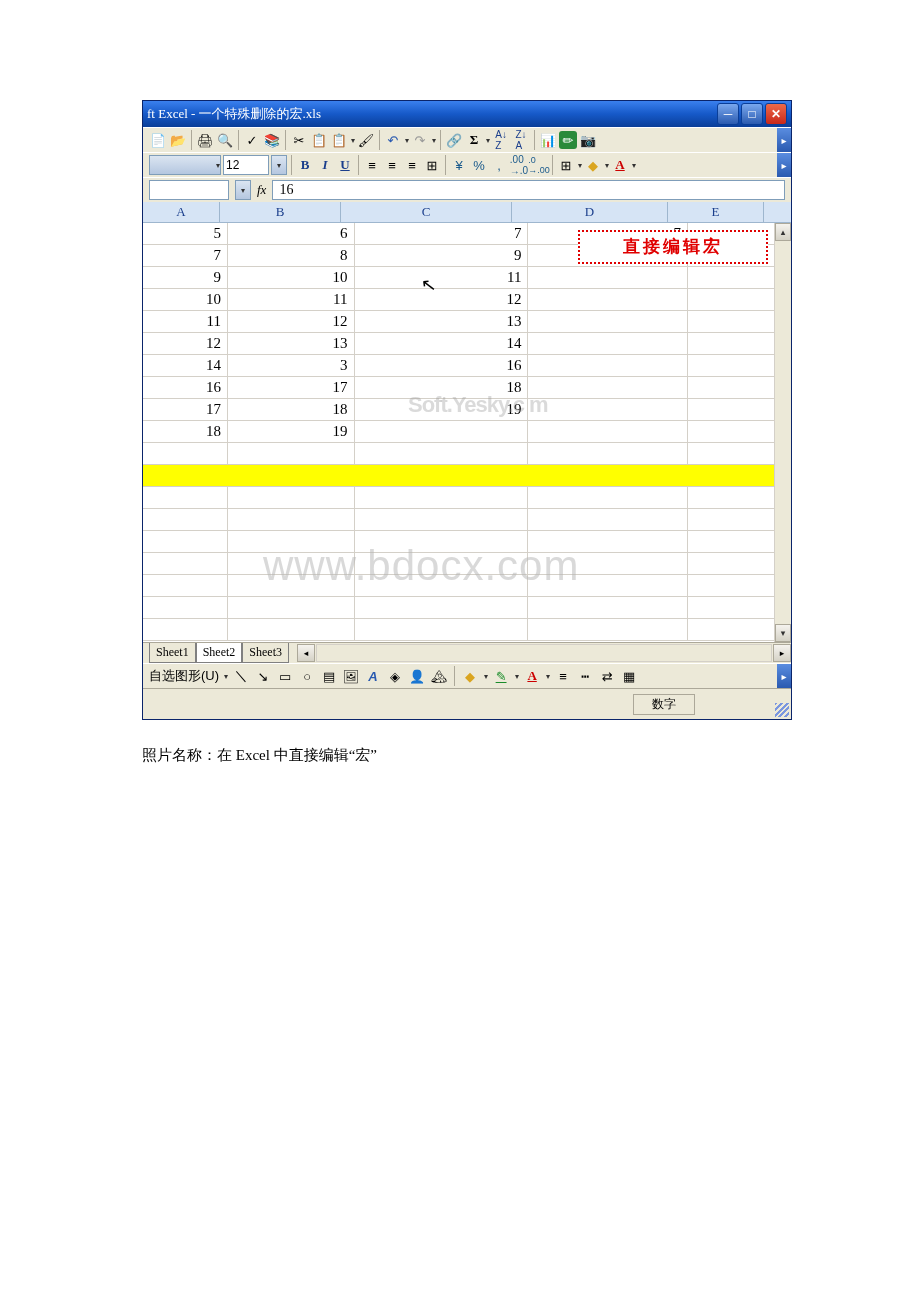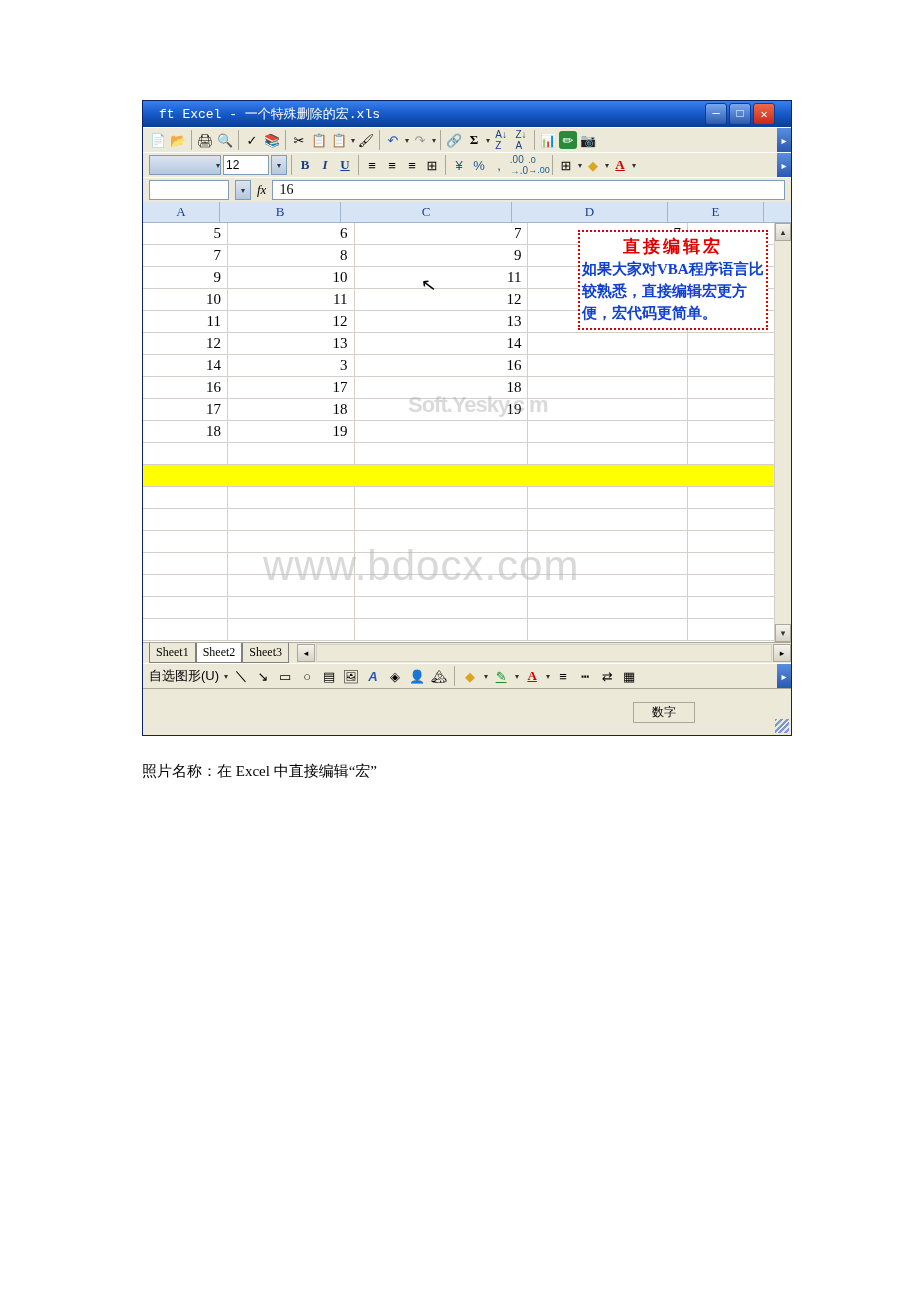--- a/index.html
+++ b/index.html
@@ -1,18 +1,18 @@
 <!DOCTYPE html>
 <html><head>
 <meta charset="utf-8">
 <style>
 body{margin:0;font-family:"Microsoft YaHei",SimSun,Arial,sans-serif;font-size:13px;background:#fff;color:#000}
 .page{width:920px;padding:100px 0 0 142px}
 .win{width:648px;border:1px solid #0a246a;background:#ece9d8}
-.titlebar{height:26px;background:linear-gradient(to bottom,#3a80ee 0%,#1659c8 50%,#0a3e98 100%);color:#fff;display:flex;align-items:center;padding:0 16px;font-family:Liberation Mono, monospace;font-size:13px}
+.titlebar{height:26px;background:linear-gradient(to bottom,#3a80ee 0%,#1659c8 50%,#0a3e98 100%);color:#fff;display:flex;align-items:center;padding:0 4px;font-family:Liberation Serif, serif;font-size:13px}
 .titlebar-text{flex:1;white-space:nowrap;overflow:hidden}
 .winbtn{width:20px;height:20px;background:linear-gradient(#7aa8ee,#2b5bb0);border:1px solid #0a3e98;border-radius:3px;margin-left:2px;display:flex;align-items:center;justify-content:center;color:#fff;font-weight:bold;font-size:12px}
 .winbtn.close{background:linear-gradient(#ee6a4a,#c8281a)}
 .menubar{background:#ece9d8;padding:4px 8px;display:flex;gap:12px;align-items:center}
 .menuitem{padding:2px 4px}
 .mdi-btns{margin-left:auto;display:flex;gap:4px;color:#555;font-size:11px}
 .toolbar{background:#ece9d8;border-top:1px solid #fff;padding:2px 6px;display:flex;align-items:center;gap:2px;position:relative}
 .tb-sep{width:1px;height:20px;background:#aca899;margin:0 2px}
 .ico{width:18px;height:18px;display:inline-flex;align-items:center;justify-content:center;font-size:13px}
 .ddarr{font-size:8px;color:#333;margin-left:1px}
@@ -42,21 +42,21 @@
 .watermark2{position:absolute;left:120px;top:340px;font-family:Arial;font-size:42px;font-weight:300;color:rgba(180,180,180,0.5);letter-spacing:1px}
 .cursor{position:absolute;left:278px;top:72px;font-size:18px;color:#000;transform:rotate(-8deg)}
 .tabs{background:#ece9d8;display:flex;align-items:center;height:20px;font-size:12px;border-top:1px solid #aca899}
 .sheet-tabs{display:flex;margin-left:6px}
 .tab{padding:2px 6px;border:1px solid #808080;border-top:none;background:#ece9d8;font-family:"Times New Roman"}
 .tab.active{background:#fff}
 .hscroll{flex:1;display:flex;align-items:center;margin-left:8px}
 .hbtn{width:16px;height:16px;background:linear-gradient(#f5f3ee,#d5d2c6);border:1px solid #aca899;display:flex;align-items:center;justify-content:center;font-size:9px}
 .htrack{flex:1;height:16px;background:#ece9d8;border:1px solid #d4d0c8;margin:0 1px}
 .drawbar{background:#ece9d8;border-top:1px solid #fff;padding:2px 6px;display:flex;align-items:center;gap:4px;position:relative}
-.statusbar{background:#ece9d8;border-top:1px solid #aca899;height:22px;display:flex;align-items:center;padding:12px 6px;font-size:12px;position:relative}
+.statusbar{background:#ece9d8;border-top:1px solid #aca899;height:22px;display:flex;align-items:center;padding:4px 6px;font-size:12px;position:relative}
 .status-box{border:1px solid #aca899;padding:1px 18px;margin-left:auto;margin-right:90px}
 .grip{position:absolute;right:2px;bottom:2px;width:14px;height:14px;background:repeating-linear-gradient(135deg,#7a96df 0 2px,transparent 2px 4px)}
 .caption{margin-top:26px;font-family:"SimSun",serif;font-size:15px;color:#000}
 </style>
 </head>
 <body>
 
 <div class="page">
 <div class="win">
 
@@ -285,21 +285,20 @@
           </div>
         </div>
   <div class="vscroll">
     <div class="sbtn">▴</div>
     <div style="position:absolute;bottom:0;left:0;right:0">
             <div class="sbtn">▾</div>
           </div>
   </div>
   <div class="callout">
     <div class="t1">直接编辑宏</div>
-    <div class="t2">如果大家对VBA程序语言比较熟悉，直接编辑宏更方便，宏代码更简单。</div>
   </div>
   <div class="watermark1">Soft.Yesky.c  m</div>
   <div class="watermark2">www.bdocx.com</div>
   <div class="cursor">↖</div>
 </div>
 
 <div class="tabs">
   <div class="sheet-tabs" id="sheettabs">
           <div class="tab">Sheet1</div>
           <div class="tab active">Sheet2</div>

